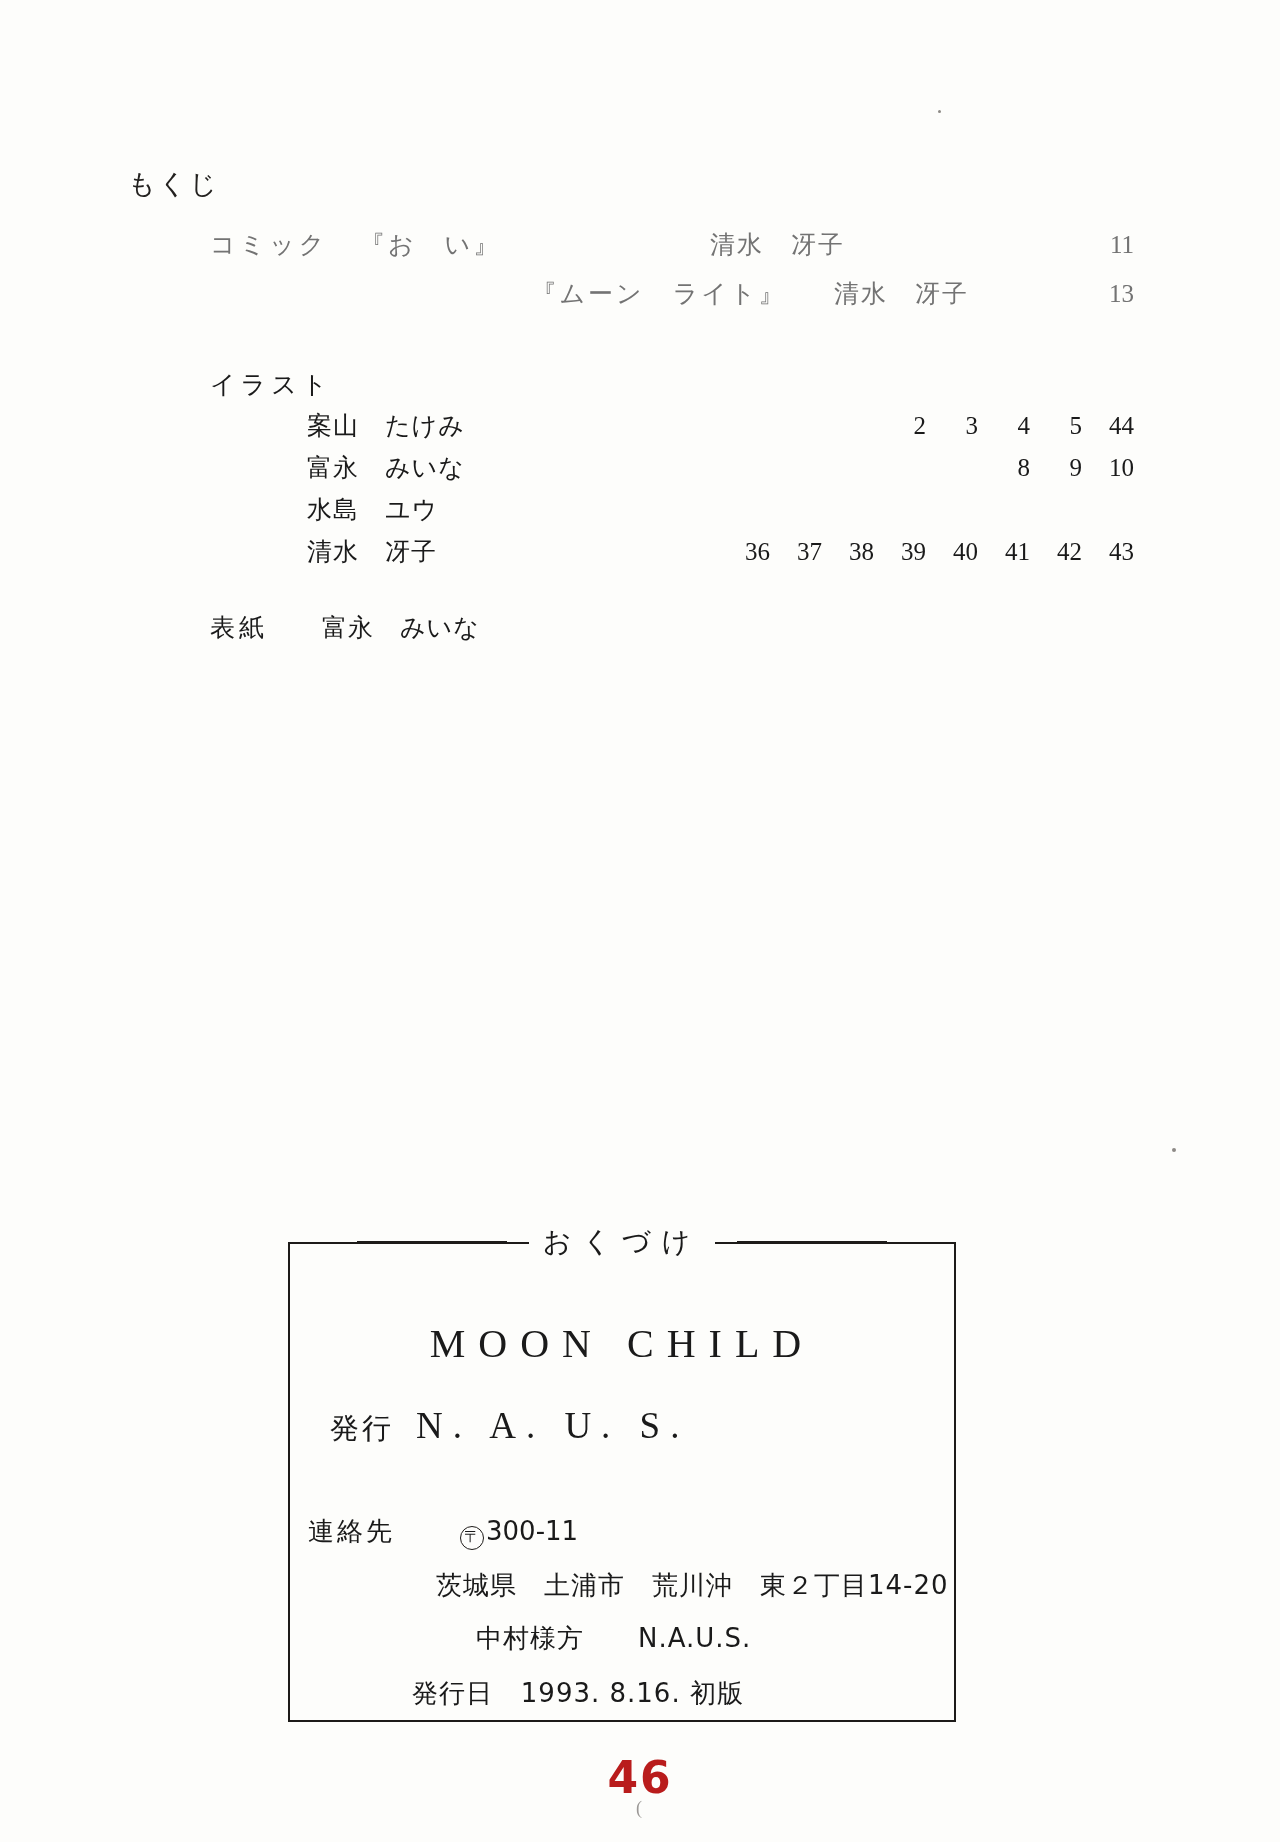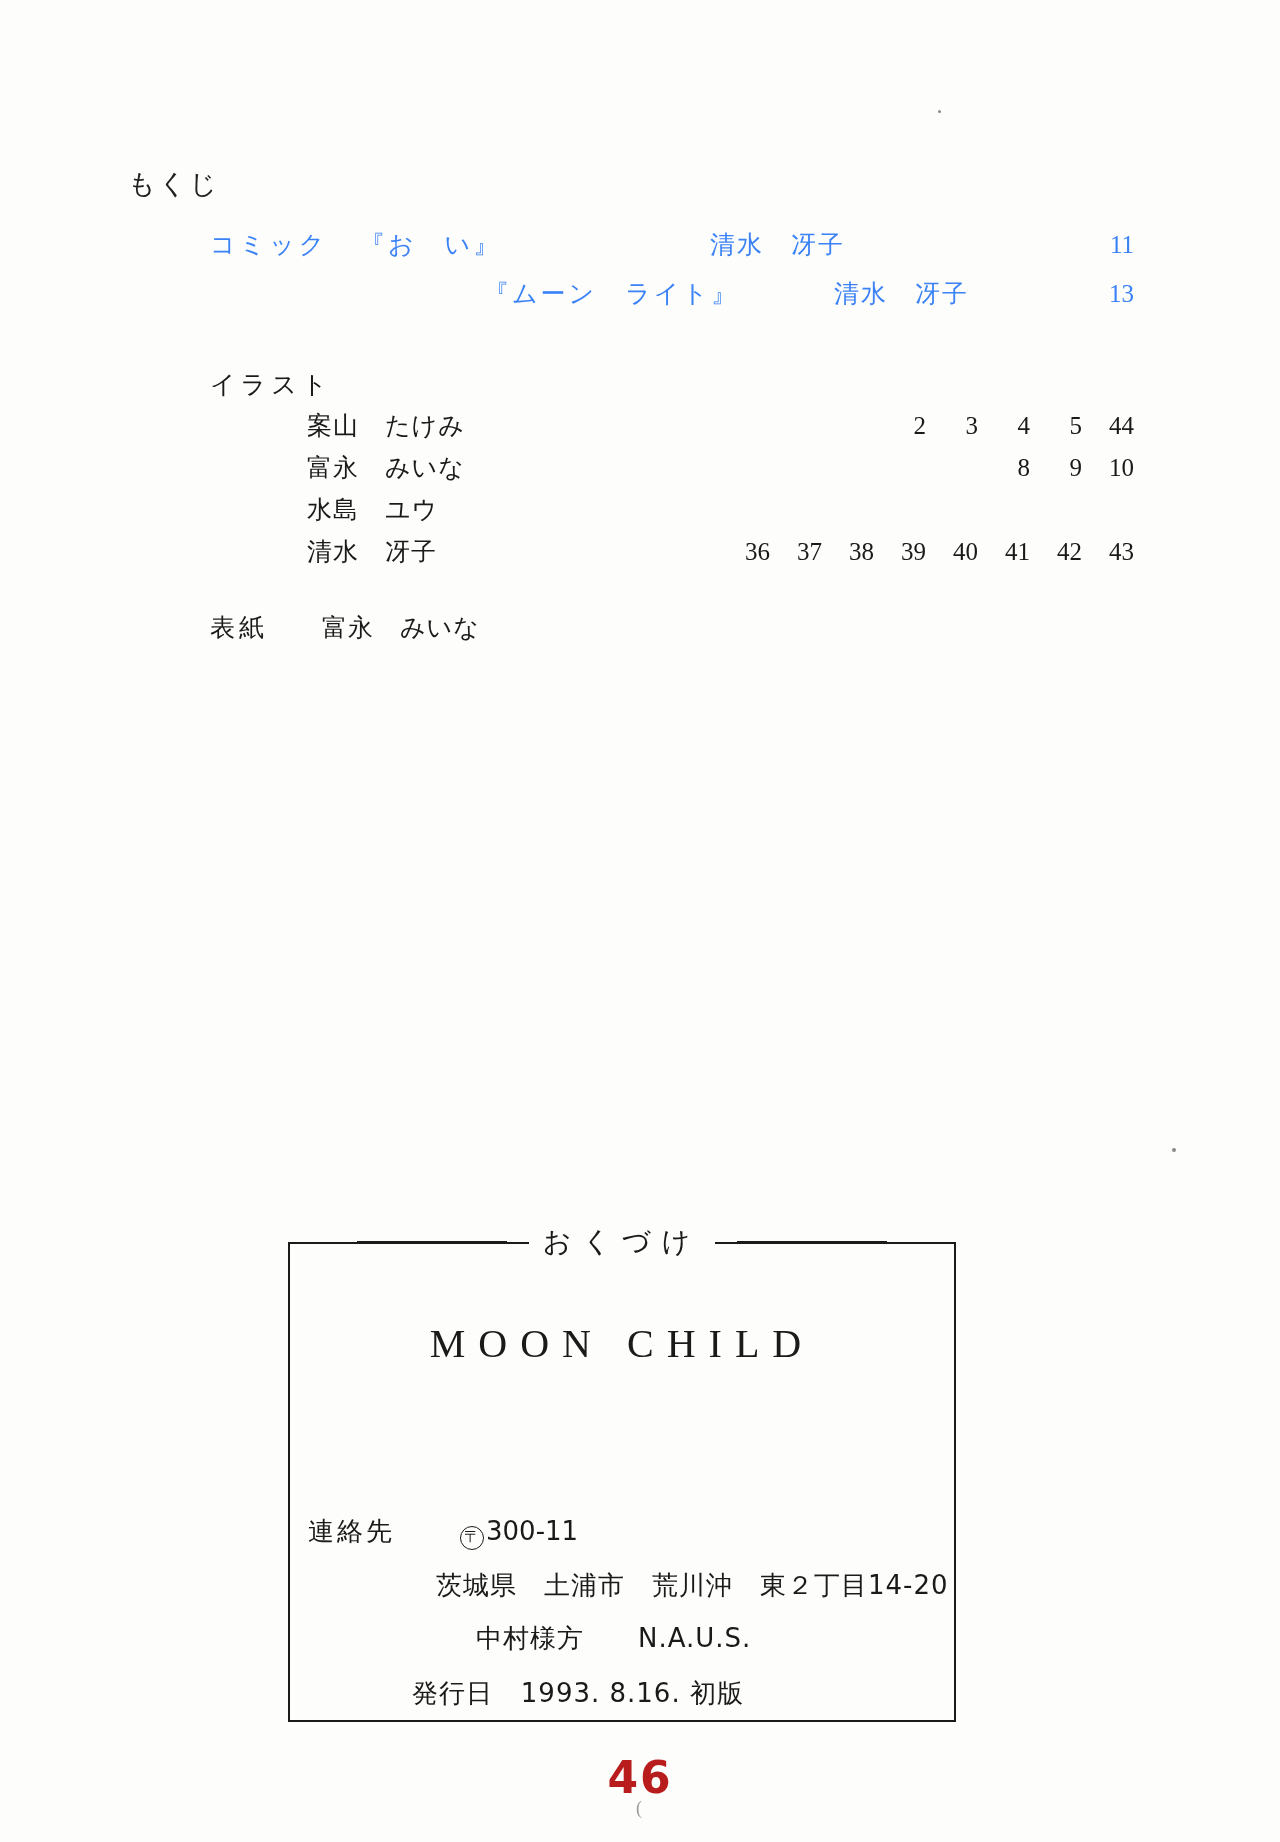--- a/index.html
+++ b/index.html
@@ -38,35 +38,35 @@
     left: 210px;
     top: 228px;
     width: 930px;
   }
 
   .row {
     display: flex;
     align-items: baseline;
     height: 49px;
     font-family: "DejaVu Sans", sans-serif;
-    color: #3b82f6;
+    color: #737373;
   }
   .c-kind {
     width: 150px;
     font-size: 25px;
     letter-spacing: 4px;
     white-space: nowrap;
   }
   .c-title {
     width: 350px;
     font-size: 25px;
     letter-spacing: 3px;
     white-space: nowrap;
   }
-  .c-title.indent { padding-left: 124px; }
+  .c-title.indent { padding-left: 124px; text-align: center; }
   .c-author {
     width: 230px;
     font-size: 25px;
     letter-spacing: 2px;
     white-space: nowrap;
   }
   .c-page {
     flex: 1;
     font-size: 25px;
     text-align: right;
@@ -336,20 +336,24 @@
 
   <div class="colophon">
     <div class="colophon-title-wrap">
       <div class="bar left"></div>
       <div class="colophon-title">おくづけ</div>
       <div class="bar right"></div>
     </div>
 
     <div class="bigtitle">MOON  CHILD</div>
 
+    <div class="publisher-line">
+      <div class="publisher-label">発行</div>
+      <div class="publisher-name">N. A. U. S.</div>
+    </div>
 
     <div class="contact-block">
       <div class="contact-row1">
         <div class="contact-label">連絡先</div>
         <div class="postal"><span class="mark">〒</span><span>300-11</span></div>
       </div>
       <div class="addr">茨城県　土浦市　荒川沖　東２丁目14-20</div>
       <div class="addr2">中村様方　　N.A.U.S.</div>
       <div class="pubdate"><span>発行日</span>&nbsp;&nbsp;&nbsp;<span>1993. 8.16. 初版</span></div>
     </div>

